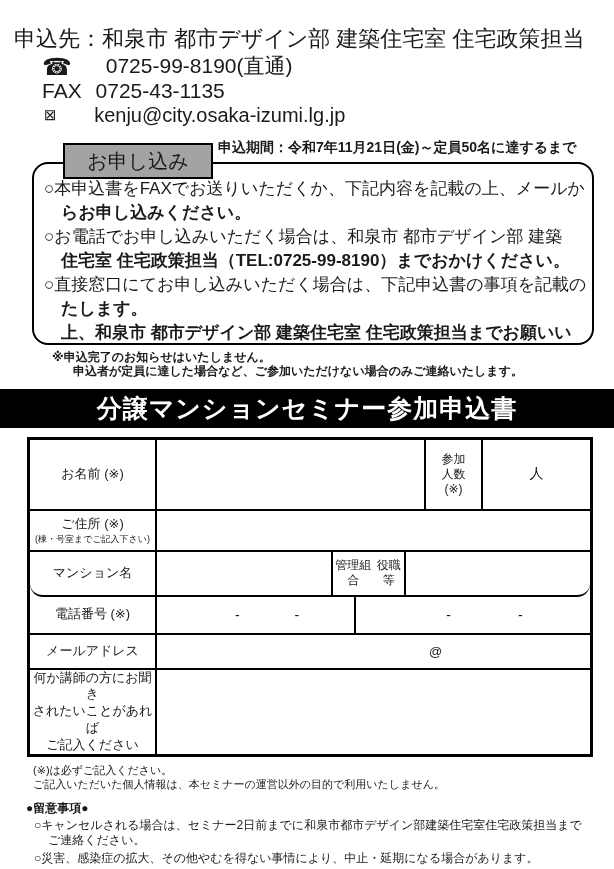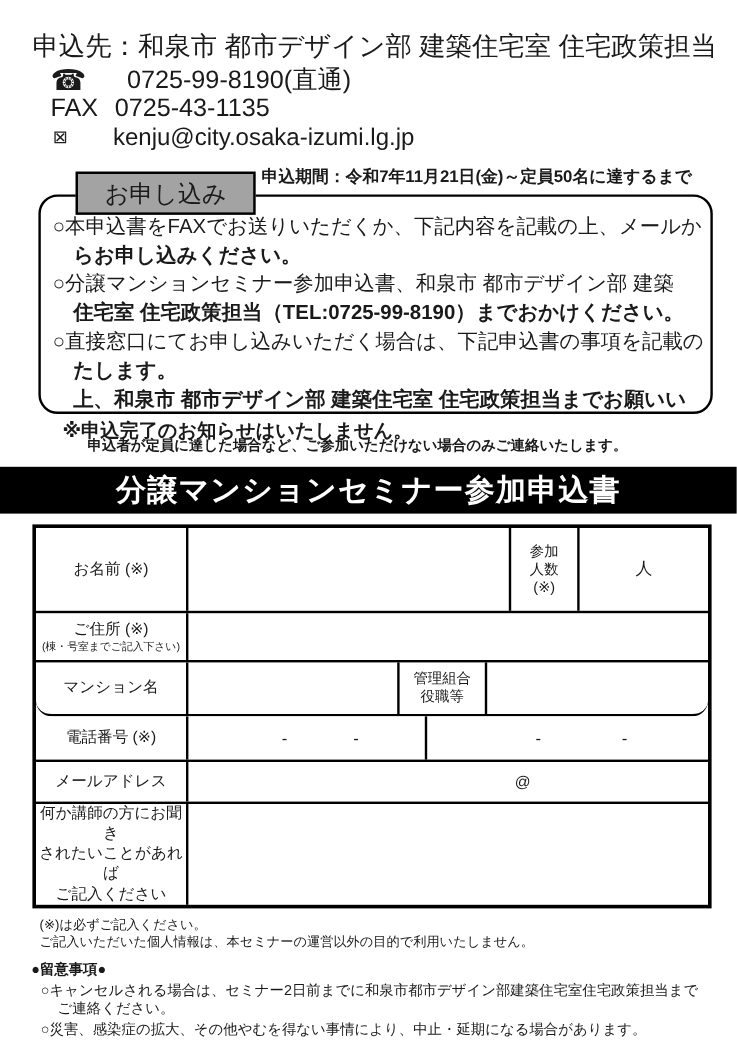--- a/index.html
+++ b/index.html
@@ -4,21 +4,21 @@
 <style>
   html,body{margin:0;padding:0;}
   body{
     width:614px;height:869px;position:relative;background:#ffffff;
     font-family:"Liberation Sans","DejaVu Sans",sans-serif;color:#1a1a1a;
     overflow:hidden;
   }
   .abs{position:absolute;}
 
   
-  .recipient{left:27px;top:24px;font-size:22px;letter-spacing:0px;white-space:nowrap;}
+  .recipient{left:14px;top:24px;font-size:22px;letter-spacing:0px;white-space:nowrap;}
   .phone-row{left:42px;top:52px;font-size:21px;white-space:nowrap;}
   .phone-icon{font-size:24px;line-height:21px;vertical-align:-2px;}
   .phone-num{margin-left:28px;}
   .fax-row{left:42px;top:79px;font-size:21px;white-space:nowrap;}
   .fax-num{margin-left:8px;}
   .mail-row{left:44px;top:104px;font-size:20px;white-space:nowrap;}
   .mail-icon{font-size:15px;vertical-align:2px;color:#222;}
   .mail-addr{margin-left:32px;}
 
   
@@ -28,21 +28,21 @@
     border:2.5px solid #000;border-radius:16px;background:#fff;
   }
   .tab-label{
     left:63px;top:143px;width:146px;height:32px;
     border:2.5px solid #000;background:#a3a3a3;z-index:2;
     display:flex;align-items:center;justify-content:center;
     font-size:20px;
   }
   .bullets{left:44px;top:177px;width:548px;font-size:17px;line-height:24px;z-index:1;}
   .bullet-cont{padding-left:17px;font-weight:bold;}
-  .note1{left:52px;top:349px;font-size:16px;font-weight:bold;white-space:nowrap;}
+  .note1{left:52px;top:349px;font-size:12px;font-weight:bold;white-space:nowrap;}
   .note2{left:73px;top:363px;font-size:12px;font-weight:bold;white-space:nowrap;}
 
   
   .banner{
     left:0;top:389px;width:614px;height:39px;background:#000000;
     display:flex;align-items:center;justify-content:center;
   }
   .banner-title{color:#ffffff;font-size:25px;font-weight:bold;letter-spacing:1px;}
 
   
@@ -72,21 +72,21 @@
     display:flex;flex-direction:column;align-items:center;justify-content:center;
     font-size:12px;line-height:1.25;
   }
   .cell-nin{flex:1;display:flex;align-items:center;justify-content:center;font-size:14px;}
   .r-jusho{height:42px;}
   .r-mansion{height:45px;border-radius:13px;}
   .r-tel{height:39px;gap:23px;}
   .r-mail{height:35px;}
   .midlab{
     width:73px;border-right:2px solid #000;
-    display:flex;flex-direction:column;align-items:center;justify-content:center;
+    display:flex;flex-direction:row;align-items:center;justify-content:center;
     font-size:12px;text-align:center;line-height:1.3;
   }
   .inp-mid{width:176px;border-right:2px solid #000;}
   .hyphens{display:flex;align-items:center;justify-content:space-evenly;font-size:14px;}
   .mail-cell{position:relative;}
   .at-mark{position:absolute;left:272px;top:50%;transform:translateY(-50%);font-size:13px;}
 
   
   .f-note{font-size:11px;white-space:nowrap;}
   .fn1{left:33px;top:763px;}
@@ -121,21 +121,21 @@
 <div class="abs tab-label">お申し込み</div>
 
 <div class="abs round-box"></div>
 
 <div class="abs bullets">
   <div>
     <div>○本申込書をFAXでお送りいただくか、下記内容を記載の上、メールか</div>
     <div class="bullet-cont">らお申し込みください。</div>
   </div>
   <div>
-    <div>○分譲マンションセミナー参加申込書、和泉市 都市デザイン部 建築</div>
+    <div>○お電話でお申し込みいただく場合は、和泉市 都市デザイン部 建築</div>
     <div class="bullet-cont">住宅室 住宅政策担当（TEL:0725-99-8190）までおかけください。</div>
   </div>
   <div>
     <div>○直接窓口にてお申し込みいただく場合は、下記申込書の事項を記載の</div>
     <div class="bullet-cont">たします。</div>
     <div class="bullet-cont">上、和泉市 都市デザイン部 建築住宅室 住宅政策担当までお願いい</div>
   </div>
 </div>
 
 <div class="abs note1">※申込完了のお知らせはいたしません。</div>

